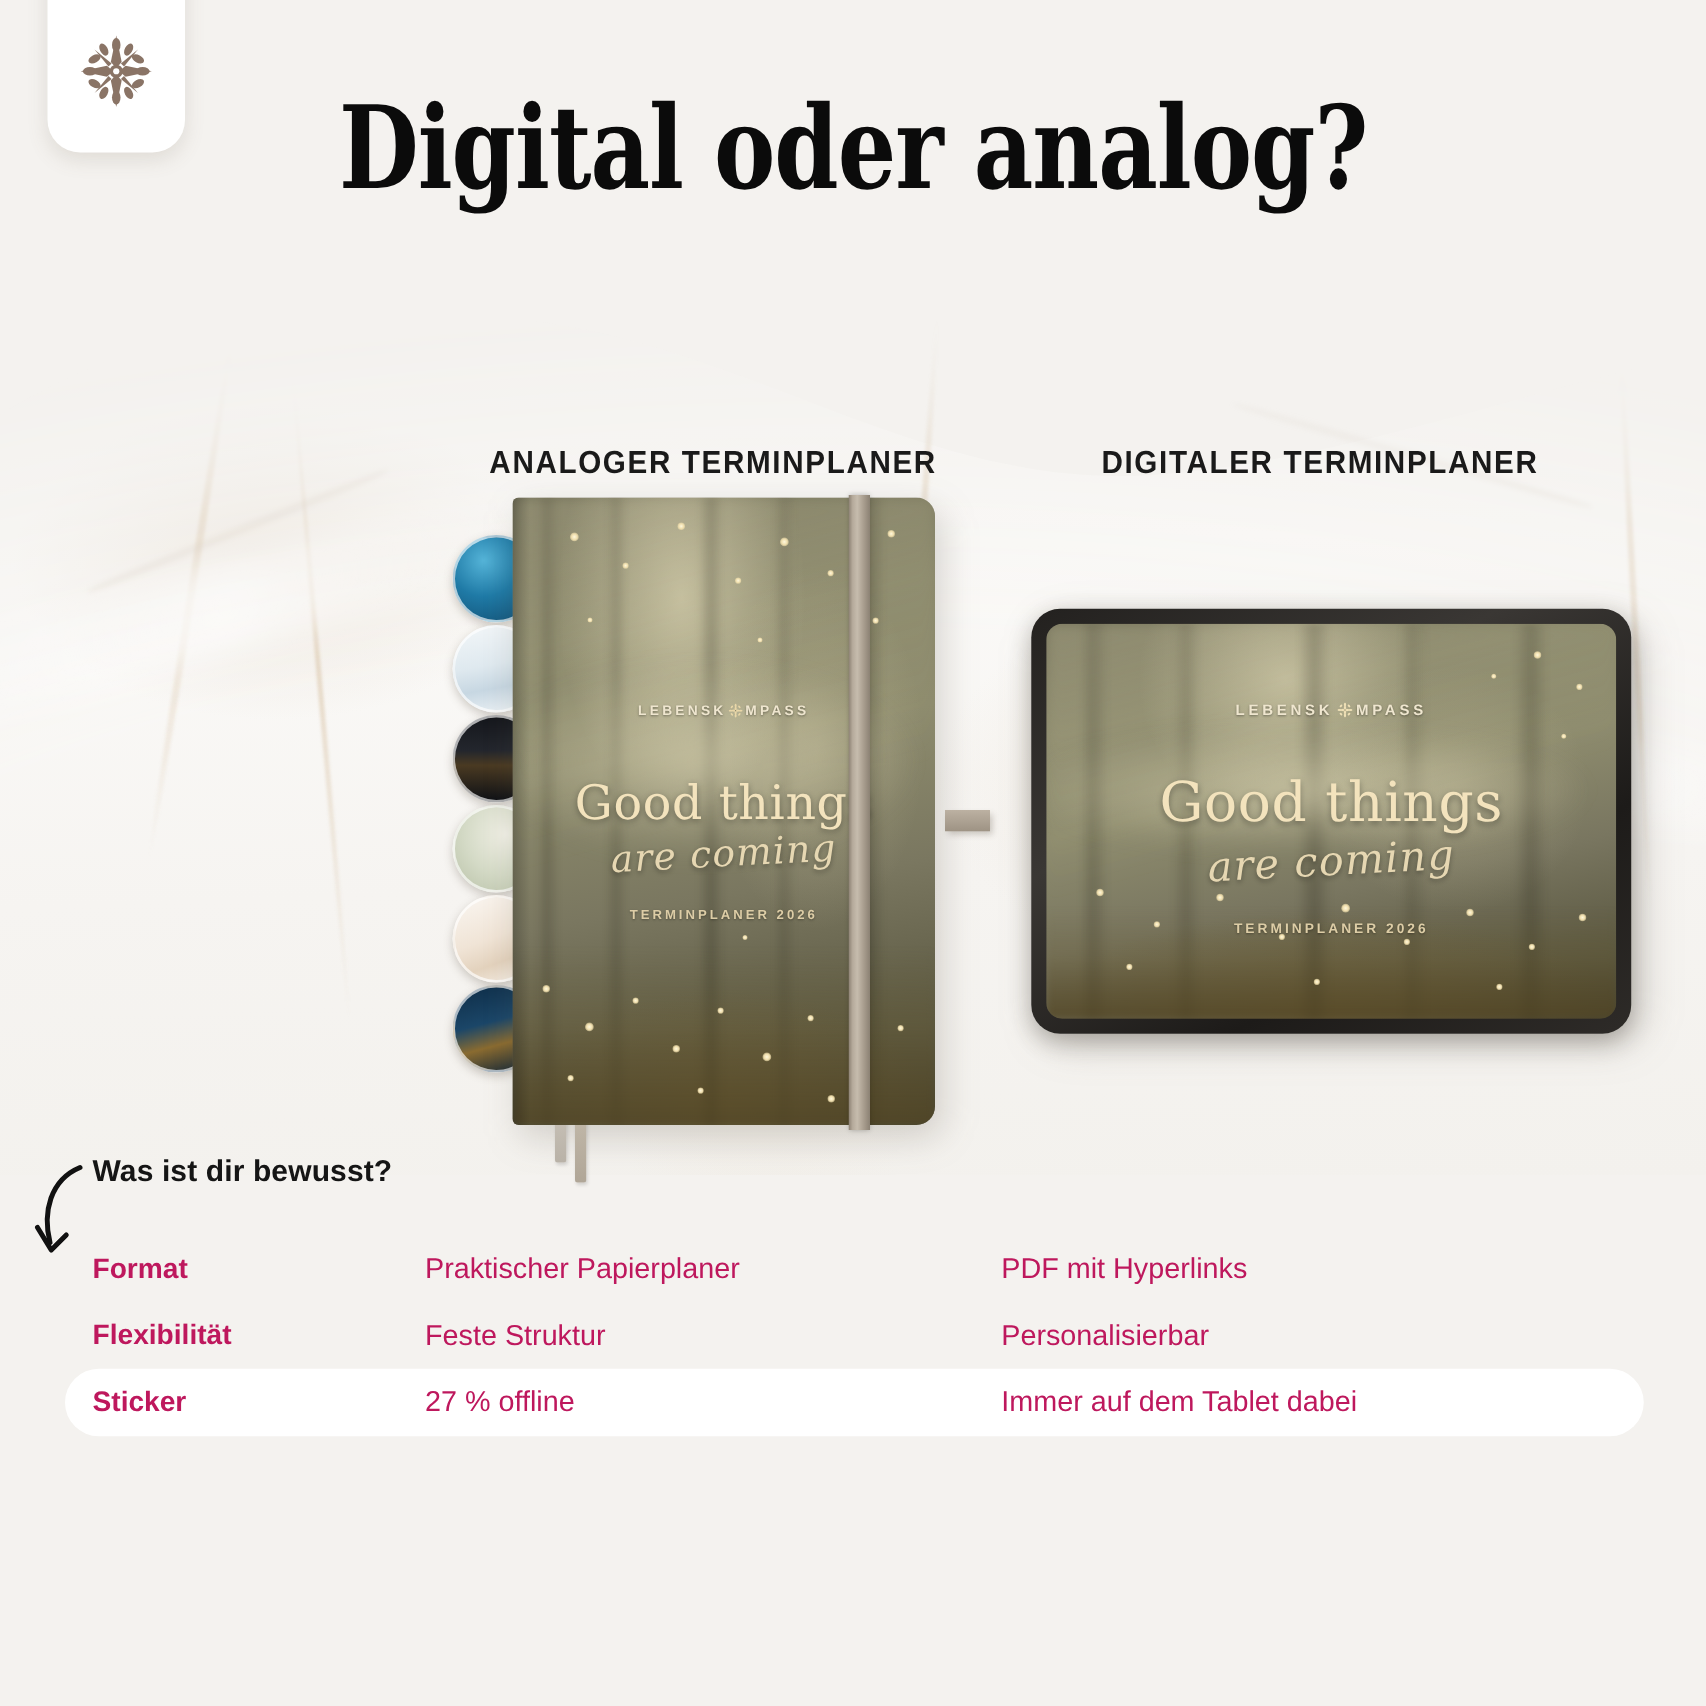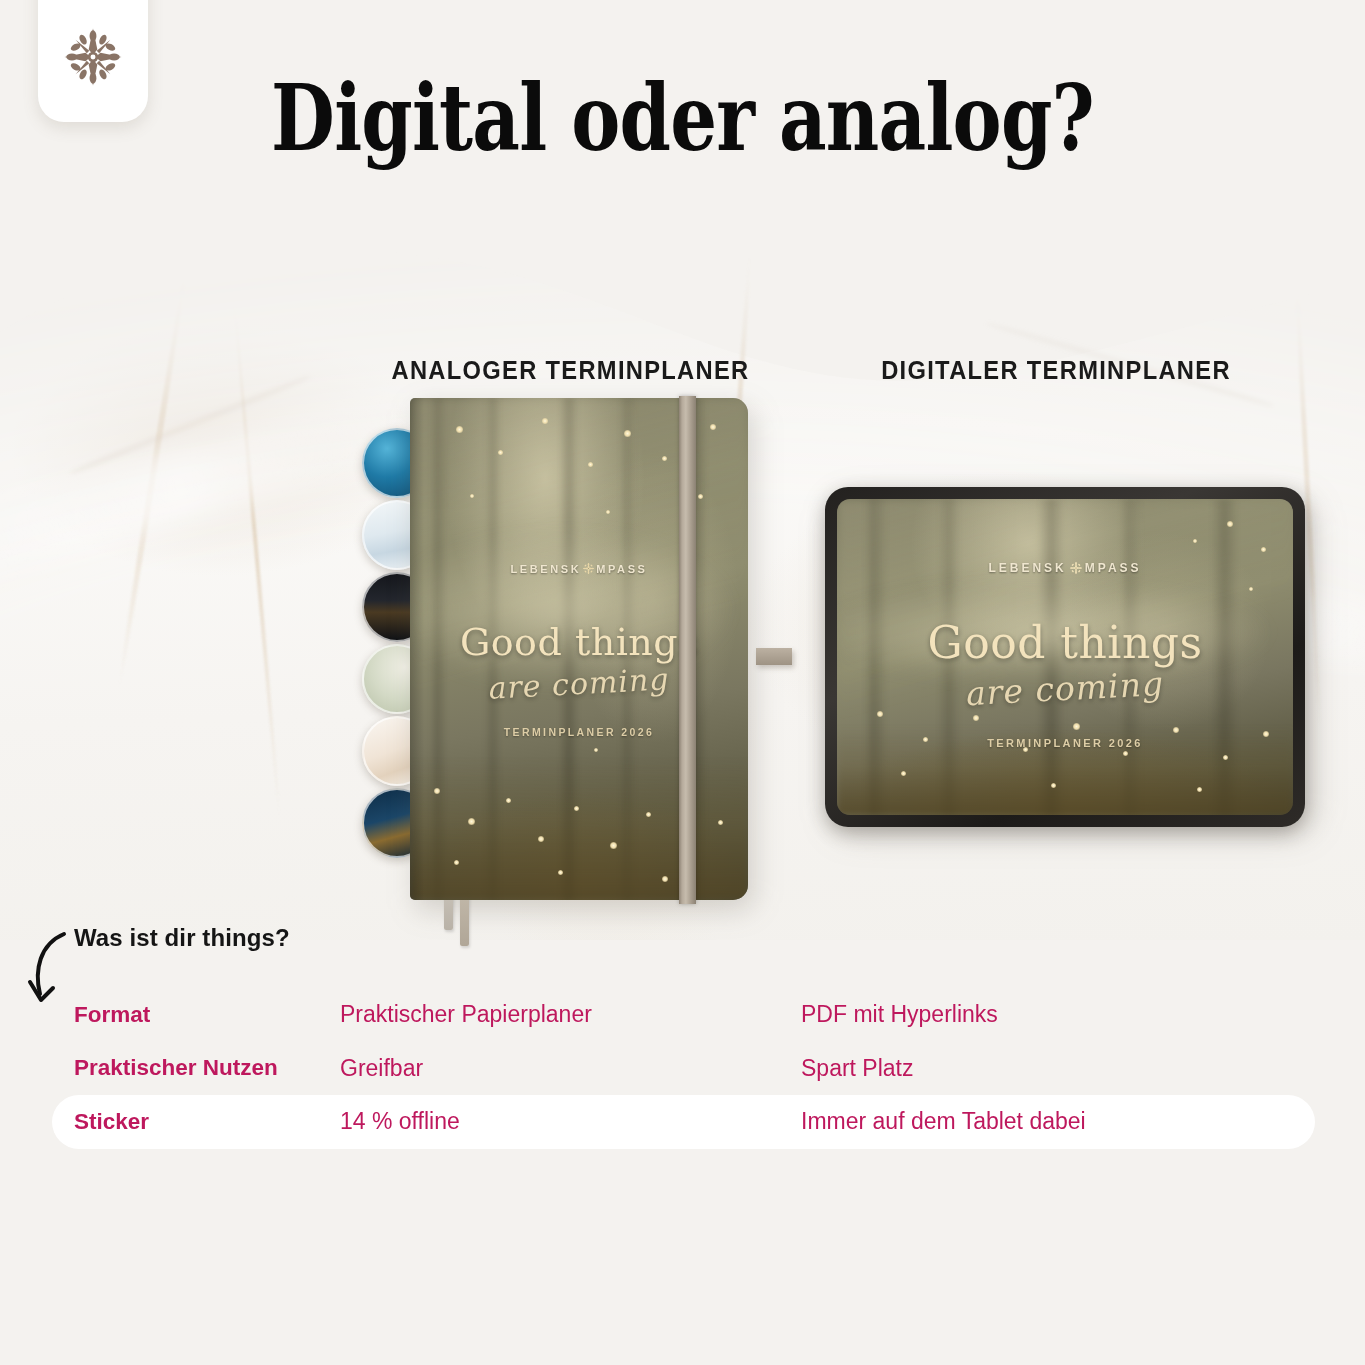--- a/index.html
+++ b/index.html
@@ -364,41 +364,41 @@
           <div class="cover-year" style="top:238px;font-size:11px;">TERMINPLANER 2026</div>
         </div>
       </div>
     </div>
   </div>
 
   <svg class="arrow" viewBox="0 0 56 82">
     <path d="M40 6 C16 16, 10 42, 16 66" stroke="#111" stroke-width="4" fill="none" stroke-linecap="round"></path>
     <path d="M6 54 L17 72 L29 60" stroke="#111" stroke-width="4" fill="none" stroke-linecap="round" stroke-linejoin="round"></path>
   </svg>
-  <div class="question">Was ist dir things?</div>
+  <div class="question">Was ist dir bewusst?</div>
 
   <div class="table">
 
     <div class="row">
       <div class="cell c-label">Format</div>
       <div class="cell c-analog">Praktischer Papierplaner</div>
       <div class="cell c-digital">PDF mit Hyperlinks</div>
     </div>
 
 
-
-
     <div class="row">
-      <div class="cell c-label">Praktischer Nutzen</div>
-      <div class="cell c-analog">Greifbar</div>
-      <div class="cell c-digital">Spart Platz</div>
+      <div class="cell c-label">Flexibilität</div>
+      <div class="cell c-analog">Feste Struktur</div>
+      <div class="cell c-digital">Personalisierbar</div>
     </div>
+
+
 
     <div class="row">
       <div class="pill"></div>
       <div class="cell c-label">Sticker</div>
-      <div class="cell c-analog">14 % offline</div>
+      <div class="cell c-analog">27 % offline</div>
       <div class="cell c-digital">Immer auf dem Tablet dabei</div>
     </div>
 
   </div>
 
 </div>
 
 </body></html>

